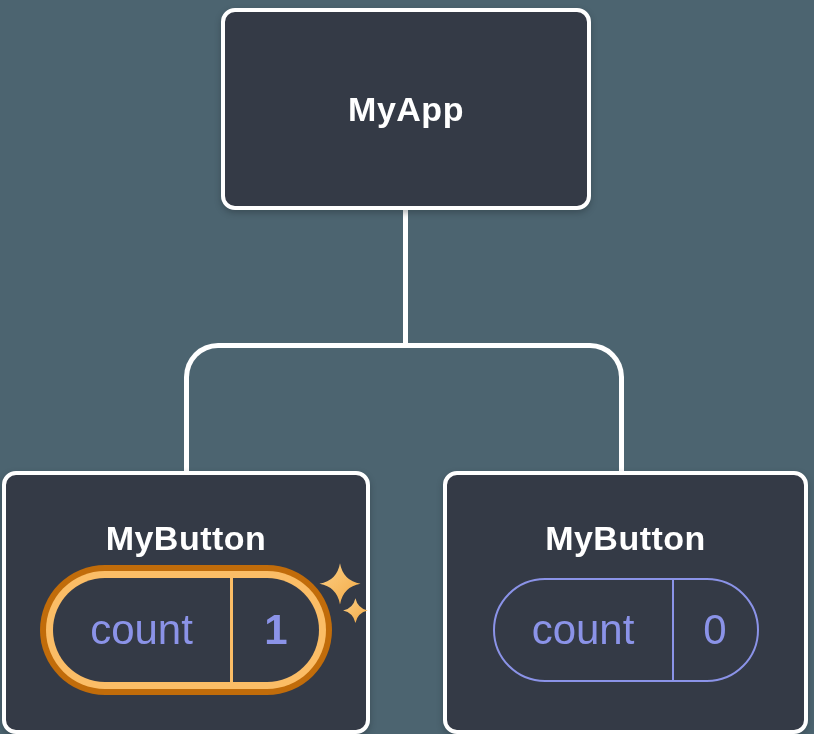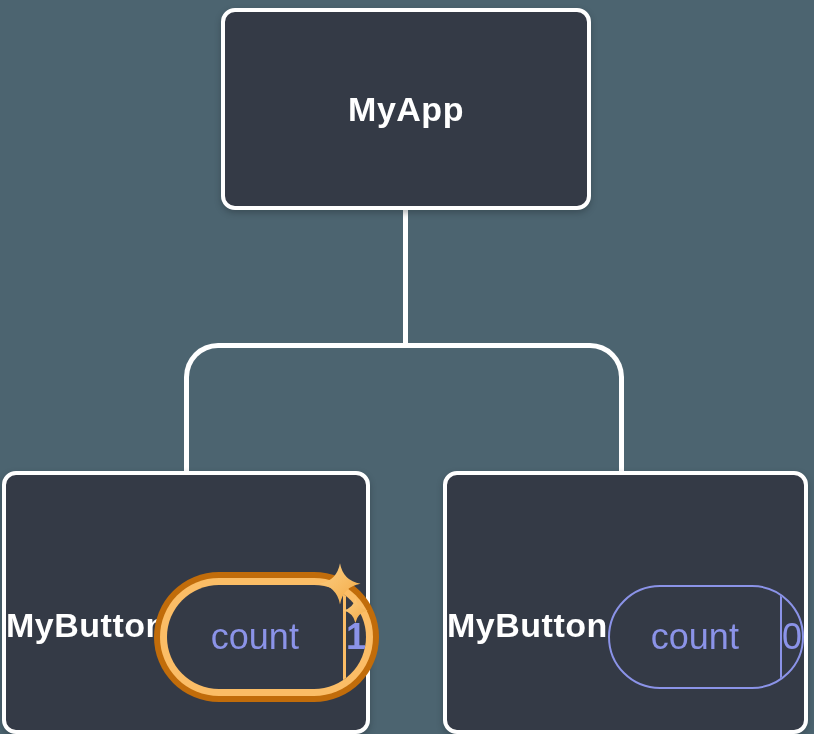--- a/index.html
+++ b/index.html
@@ -29,40 +29,40 @@
   
   .node{
     position:absolute; box-sizing:border-box;
     background:var(--node-fill);
     border:4px solid var(--node-border);
     border-radius:14px;
     box-shadow:0 3px 6px rgba(30,36,44,.35);
   }
   .node-root{ left:221px; top:8px; width:370px; height:202px;
     display:flex; align-items:center; justify-content:center; }
-  .node-child{ display:flex; flex-direction:row; align-items:center; padding-top:46px; }
+  .node-child{ display:flex; flex-direction:column; align-items:center; padding-top:46px; }
   .node-left{ left:2px; top:471px; width:368px; height:263px; }
   .node-right{ left:443px; top:471px; width:365px; height:263px; }
   .title{
     color:var(--title); font-size:34px; font-weight:600; line-height:1.02;
     letter-spacing:.5px;
   }
   
   .pill{
     margin-top:22px; width:266px; height:104px; box-sizing:border-box;
     border-radius:60px; display:flex; align-items:stretch; overflow:hidden;
     background:var(--node-fill);
   }
   .pill-plain{ border:2px solid var(--state-accent); }
   .pill-highlight{
     box-shadow:0 0 0 7px var(--highlight-inner), 0 0 0 13px var(--highlight-outer);
   }
   .cell{
     display:flex; align-items:center; justify-content:center;
-    color:var(--state-accent); font-size:36px;
+    color:var(--state-accent); font-size:42px;
   }
   .cell-key{ width:177px; }
   .pill-plain .cell-key{ border-right:2px solid var(--state-accent); }
   .pill-highlight .cell-key{ border-right:3px solid var(--highlight-inner); }
   .cell-value{ flex:1; }
   .value-bold{ font-weight:700; }
   .sparkles{ position:absolute; left:304px; top:77px; width:60px; height:74px; }
 </style>
 </head>
 <body>

